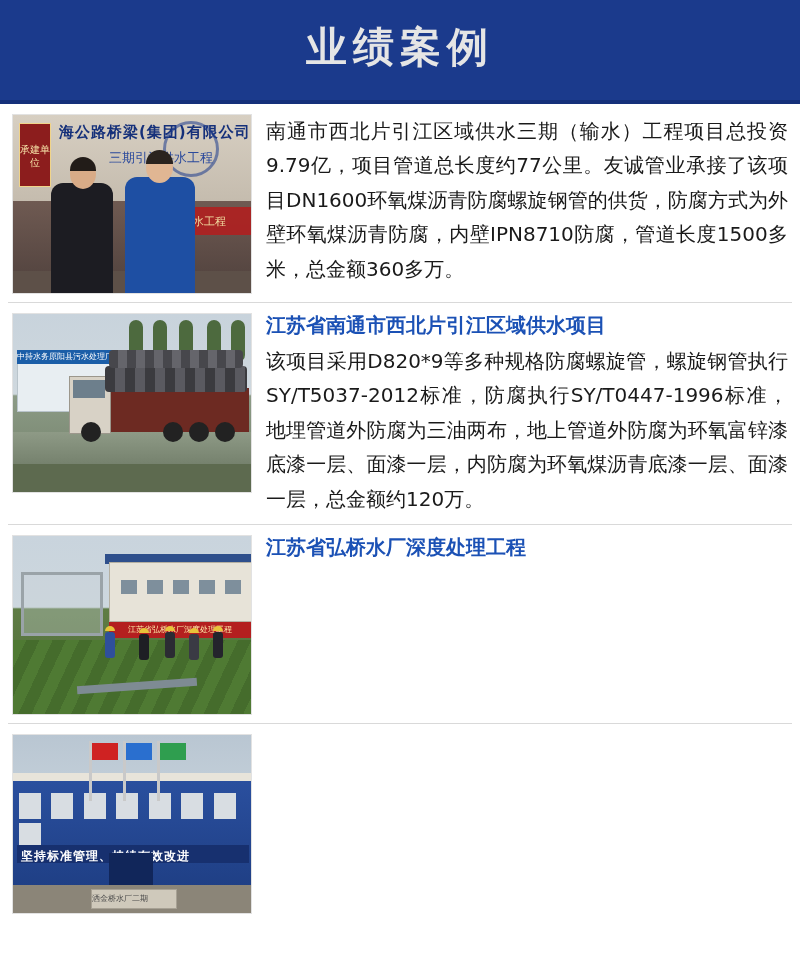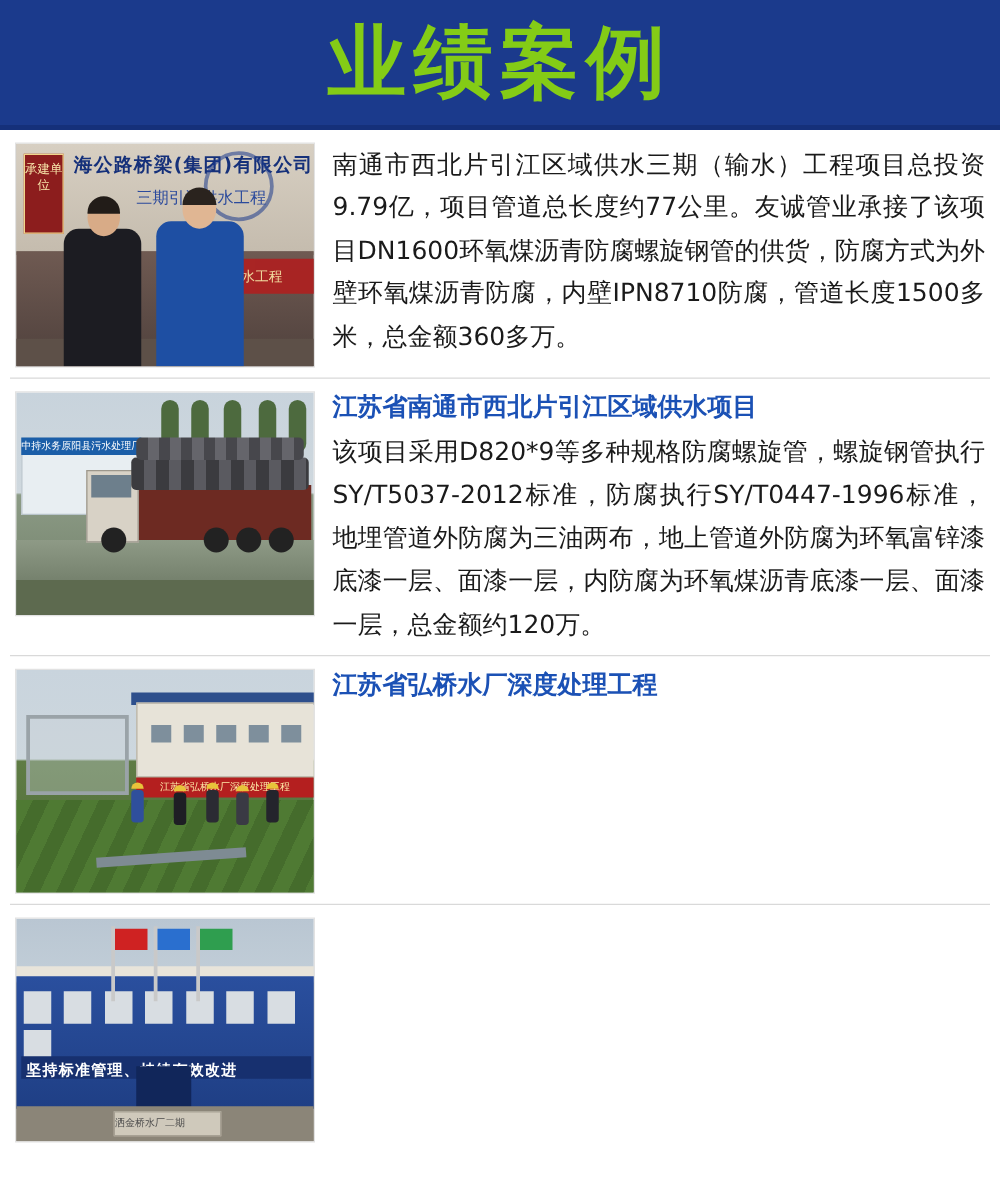--- a/index.html
+++ b/index.html
@@ -24,26 +24,26 @@
     width: 800px;
     height: 104px;
     background: #1b3a8c;
     display: flex;
     align-items: center;
     justify-content: center;
     box-sizing: border-box;
     border-bottom: 4px solid #15307a;
   }
   .banner-title {
-    color: #84cc16;
-    font-size: 63px;
+    color: #e5e5e5;
+    font-size: 41px;
     font-weight: bold;
     letter-spacing: 6px;
     line-height: 1;
-    font-family: Liberation Sans, sans-serif;
+    font-family: Liberation Mono, monospace;
   }
   
   .cases {
     padding: 0 8px;
     box-sizing: border-box;
   }
   .case-row {
     display: flex;
     align-items: flex-start;
     padding: 10px 4px 8px 4px;
@@ -99,21 +99,21 @@
   .ph1 .signtext2 {
     position: absolute; left: 96px; top: 34px;
     color: #2b4a9c; font-size: 13px; white-space: nowrap;
     font-family: "DejaVu Sans", "Liberation Sans", sans-serif;
   }
   .ph1 .plaque {
     position: absolute; left: 6px; top: 8px; width: 30px; height: 62px;
     background: #8c1d1d; border: 1px solid #f0d48a;
   }
   .ph1 .plaque span {
-    display:block; color:#f7e4a9; font-size:10px; text-align:center; margin-top:5px; line-height:1.3;
+    display:block; color:#f7e4a9; font-size:10px; text-align:center; margin-top:19px; line-height:1.3;
     font-family: "DejaVu Sans", "Liberation Sans", sans-serif;
   }
   .ph1 .logo {
     position: absolute; left: 150px; top: 6px; width: 50px; height: 50px;
     border-radius: 50%; border: 3px solid #1b3a8c; opacity: .55;
   }
   .ph1 .wall {
     position: absolute; left: 0; top: 86px; width: 100%; height: 94px;
     background: linear-gradient(#6f5a52, #4e403c);
   }

